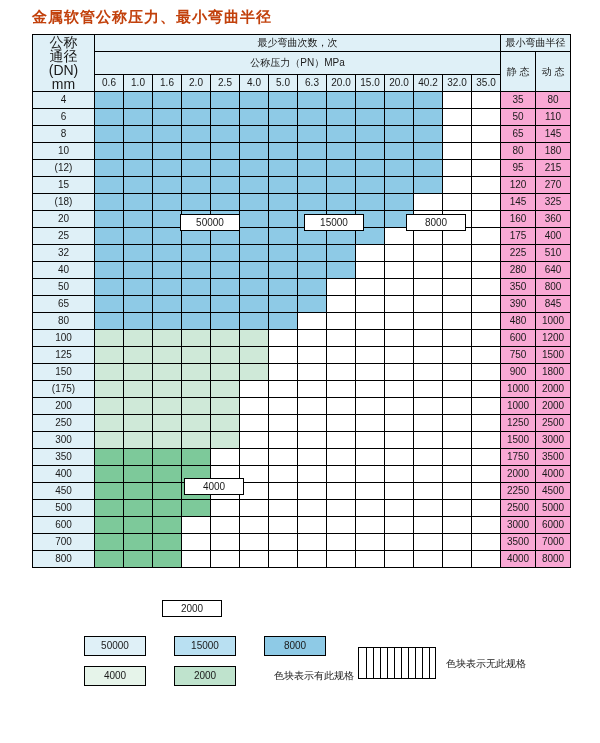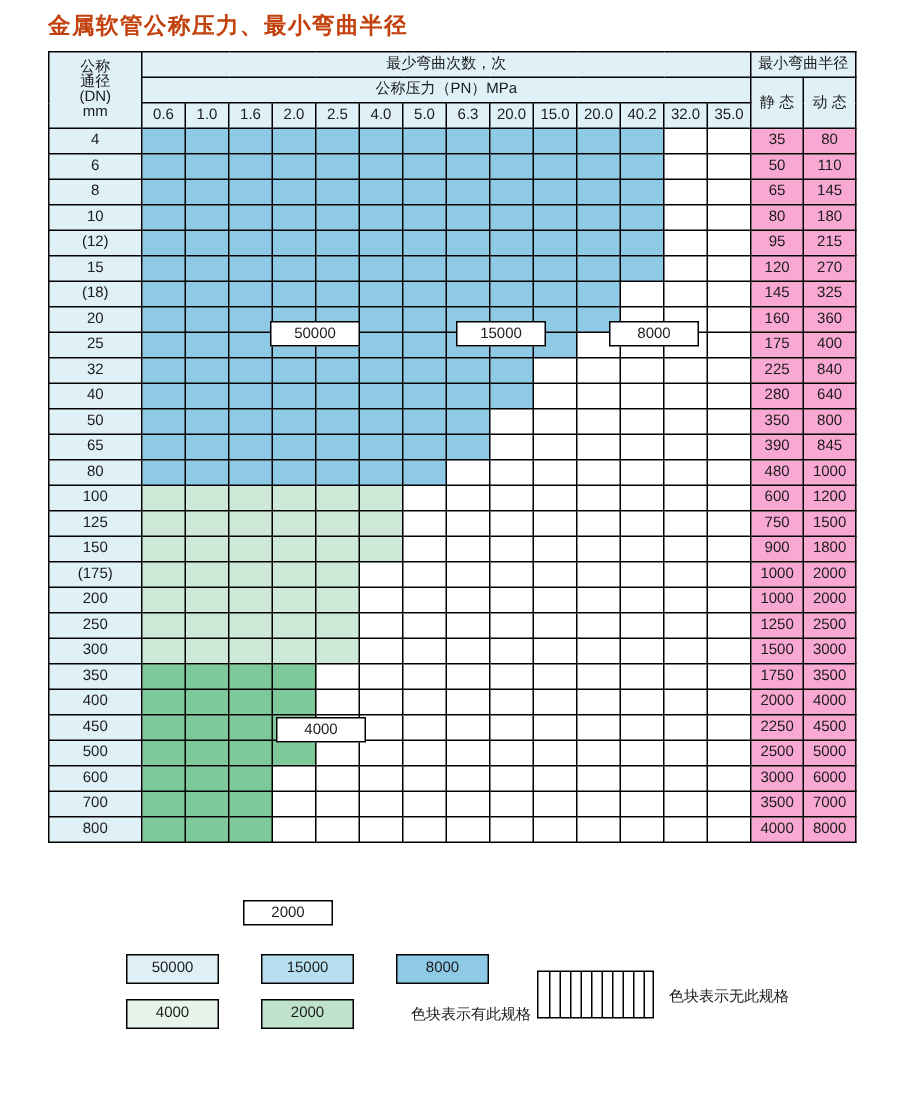--- a/index.html
+++ b/index.html
@@ -41,21 +41,21 @@
     vertical-align: middle;
     font-weight: normal;
     height: 17px;
     line-height: 1;
   }
   .hdr {
     background: #dff0f7;
     font-size: 10px;
   }
   .hdr-tall { height: 24px; margin-left: 12px; }
-  .dn-col { width: 62px; background: #dff0f7; font-size: 10px; }
+  .dn-col { width: 62px; background: #dff0f7; font-size: 14px; }
   .pn-cell { width: 29px; }
   .row-label {
     background: #dff0f7;
     font-size: 10px;
   }
   .data-cell { }
   .fill-blue   { background: #8ecae6; }
   .fill-green  { background: #7dc99a; }
   .fill-green2 { background: #cfe9d8; }
   .fill-none   { background: #ffffff; }
@@ -342,21 +342,21 @@
           <td class="data-cell pn-cell fill-blue"></td>
           <td class="data-cell pn-cell fill-blue"></td>
           <td class="data-cell pn-cell fill-blue"></td>
           <td class="data-cell pn-cell fill-blue"></td>
           <td class="data-cell pn-cell fill-none"></td>
           <td class="data-cell pn-cell fill-none"></td>
           <td class="data-cell pn-cell fill-none"></td>
           <td class="data-cell pn-cell fill-none"></td>
           <td class="data-cell pn-cell fill-none"></td>
           <td class="bend-val">225</td>
-          <td class="bend-val">840</td>
+          <td class="bend-val">510</td>
         </tr>
         <tr>
           <td class="row-label">40</td>
           <td class="data-cell pn-cell fill-blue"></td>
           <td class="data-cell pn-cell fill-blue"></td>
           <td class="data-cell pn-cell fill-blue"></td>
           <td class="data-cell pn-cell fill-blue"></td>
           <td class="data-cell pn-cell fill-blue"></td>
           <td class="data-cell pn-cell fill-blue"></td>
           <td class="data-cell pn-cell fill-blue"></td>

